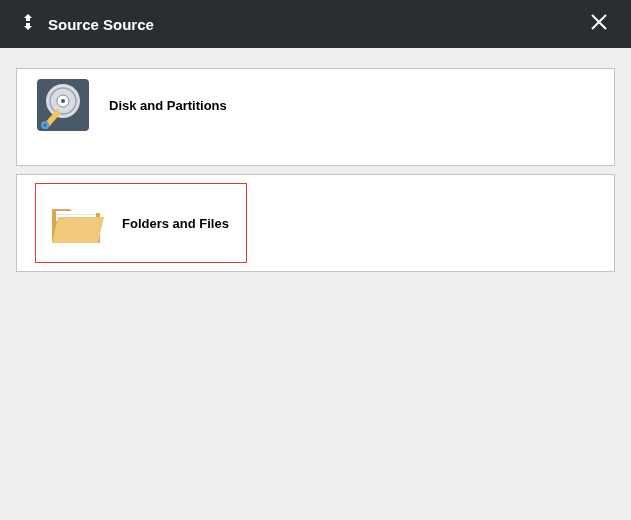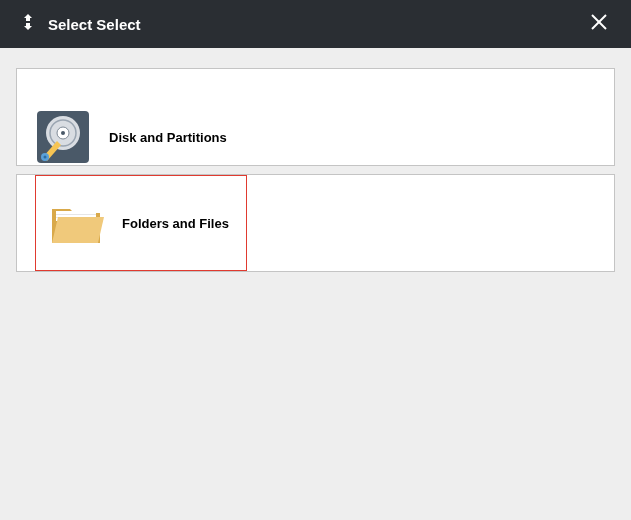--- a/index.html
+++ b/index.html
@@ -40,37 +40,37 @@
       font-weight: bold;
       color: #000;
       padding: 12px 20px 50px 20px;
     }
     .option-card {
       background: #ffffff;
       border: 1px solid #c4c4c4;
       height: 98px;
       margin-bottom: 8px;
       display: flex;
-      align-items: flex-end;
-      padding: 0 18px;
+      align-items: flex-start;
+      padding: 8px 18px;
       cursor: pointer;
     }
     .option-card-inner {
       display: flex;
       align-items: center;
       gap: 18px;
       width: 100%;
     }
     .option-highlight {
       border: 1px solid #e03a2f;
       padding: 8px 12px;
       display: flex;
       align-items: center;
       gap: 18px;
-      height: 96px;
+      height: 80px;
       width: 212px;
     }
     .option-label {
       font-size: 13px;
       font-weight: bold;
       color: #000;
     }
     .icon-wrap {
       width: 56px;
       height: 56px;
@@ -84,21 +84,21 @@
 <body>
 
 <div class="header">
   <div class="header-left">
     <span class="icon-app">
       <svg width="20" height="20" viewBox="0 0 20 20">
         <path d="M10 2 L14 6 L12 6 L12 9 L8 9 L8 6 L6 6 Z" fill="#ffffff"></path>
         <path d="M10 18 L6 14 L8 14 L8 11 L12 11 L12 14 L14 14 Z" fill="#ffffff"></path>
       </svg>
     </span>
-    <span class="header-title">Select Select</span>
+    <span class="header-title">Source Source</span>
   </div>
   <div class="close-btn">
     <span>
       <svg width="20" height="20" viewBox="0 0 20 20">
         <line x1="3" y1="3" x2="17" y2="17" stroke="#ffffff" stroke-width="2"></line>
         <line x1="17" y1="3" x2="3" y2="17" stroke="#ffffff" stroke-width="2"></line>
       </svg>
     </span>
   </div>
 </div>

